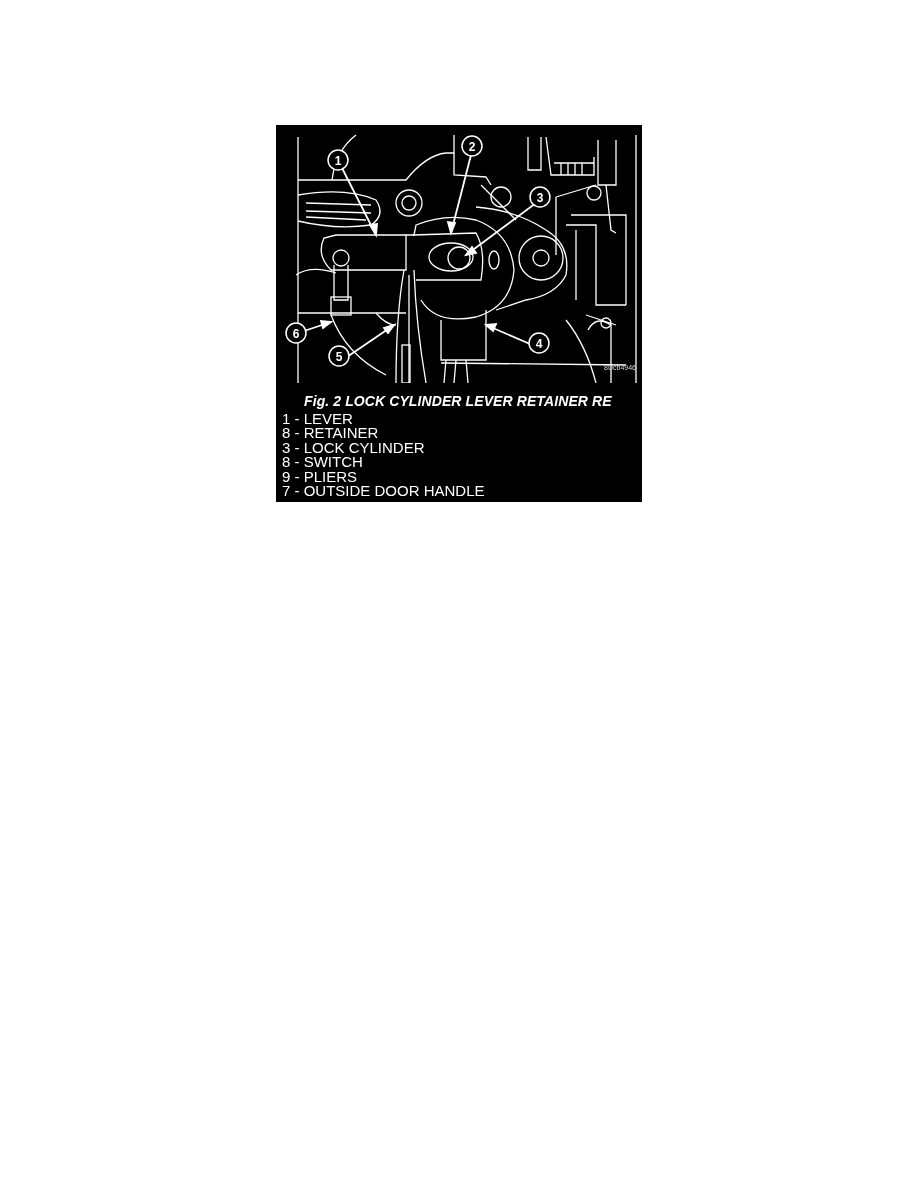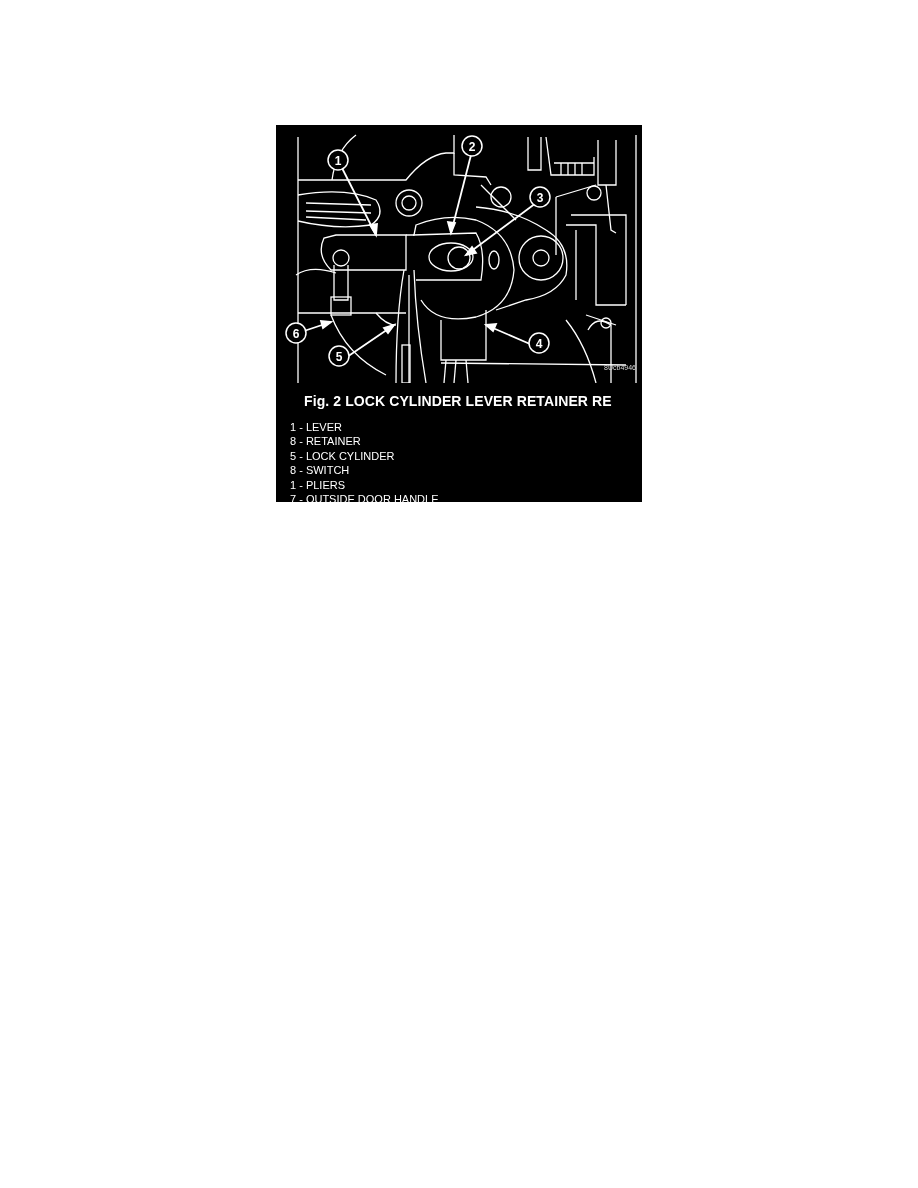--- a/index.html
+++ b/index.html
@@ -8,26 +8,26 @@
       position: absolute; left: 276px; top: 125px; width: 366px; height: 377px;
       background: #000000;
     }
     .illustration { position: absolute; left: 0; top: 0; width: 366px; height: 258px; }
     .fig-code {
       position: absolute; right: 6px; top: 239px;
       font-family: "Liberation Sans", sans-serif; font-size: 7px; color: #d8d8d8;
     }
     .caption {
       position: absolute; left: 28px; top: 268px;
-      font-family: "Liberation Sans", sans-serif; font-weight: bold; 
+      font-family: "Liberation Sans", sans-serif; font-weight: bold; font-style: italic;
       font-size: 14px; color: #ffffff; white-space: nowrap; letter-spacing: 0.1px;
     }
     .legend {
-      position: absolute; left: 6px; top: 287px; margin: 8px; padding: 0; list-style: none;
-      font-family: "Liberation Sans", sans-serif; font-size: 11px; color: #ffffff;
+      position: absolute; left: 6px; top: 287px; margin: 0; padding: 0; list-style: none;
+      font-family: "Liberation Sans", sans-serif; font-size: 15px; color: #ffffff;
     }
     .legend li { height: 14.4px; line-height: 14.4px; white-space: nowrap; }
   </style>
 </head>
 <body>
 
 <div class="figure">
   <svg class="illustration" viewBox="0 0 366 258" width="366" height="258">
     <g fill="none" stroke="#ffffff" stroke-width="1.3">
 
@@ -142,18 +142,18 @@
     </g>
   </svg>
 
   <div class="fig-code">8Ucb4946</div>
 
   <div class="caption">Fig. 2 LOCK CYLINDER LEVER RETAINER RE</div>
 
   <ul class="legend">
     <li>1 - LEVER</li>
     <li>8 - RETAINER</li>
-    <li>5 - LOCK CYLINDER</li>
+    <li>3 - LOCK CYLINDER</li>
     <li>8 - SWITCH</li>
-    <li>1 - PLIERS</li>
+    <li>9 - PLIERS</li>
     <li>7 - OUTSIDE DOOR HANDLE</li>
   </ul>
 </div>
 
 </body></html>

